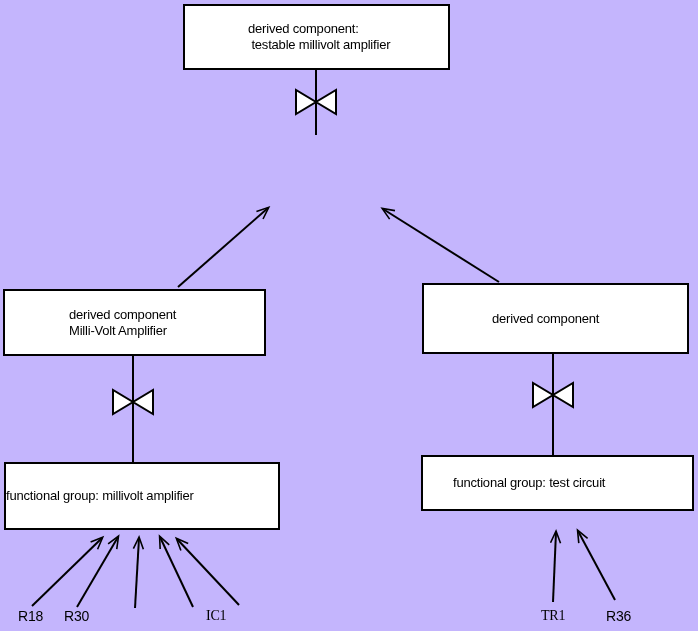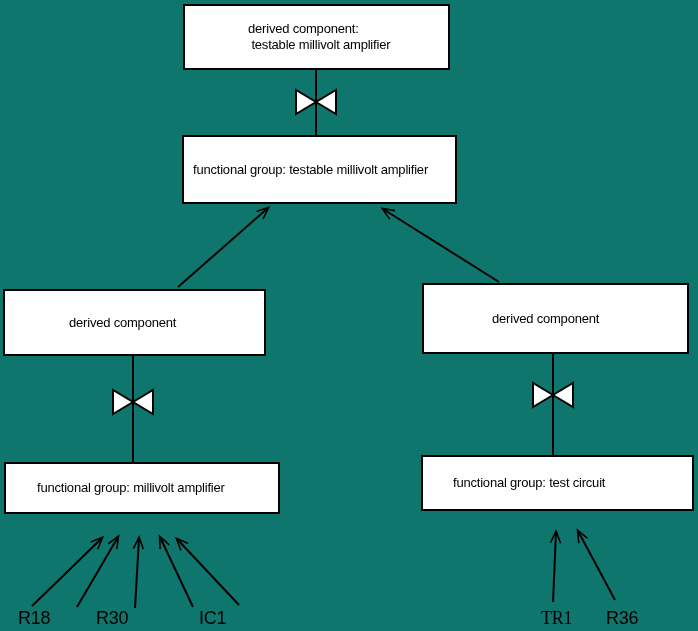--- a/index.html
+++ b/index.html
@@ -1,20 +1,20 @@
 <!DOCTYPE html>
 <html><head>
 <meta charset="utf-8">
 <style>
   html, body { margin: 0; padding: 0; background: #ffffff; }
   .canvas {
     position: relative;
     width: 698px;
     height: 631px;
-    background: #0f766e;
+    background: #c4b5fd;
     font-family: "Liberation Sans", sans-serif;
     color: #000000;
     overflow: hidden;
   }
   svg.wires {
     position: absolute;
     left: 0; top: 0;
     width: 698px; height: 631px;
     pointer-events: none;
   }
@@ -26,60 +26,58 @@
     display: flex;
     flex-direction: column;
     justify-content: center;
     font-size: 13px;
     letter-spacing: -0.2px;
     line-height: 16px;
   }
   .box .line { white-space: pre; }
   .leaf {
     position: absolute;
-    font-size: 18px;
+    font-size: 14px;
     letter-spacing: -0.2px;
     white-space: pre;
   }
 </style>
 </head>
 <body>
 
 <div class="canvas">
 
   <div class="box" style="left:183px; top:4px; width:267px; height:66px; padding-left:63px;">
     <span class="line">derived component:</span>
     <span class="line"> testable millivolt amplifier</span>
   </div>
 
-  <div class="box" style="left:182px; top:135px; width:275px; height:69px; padding-left:9px;">
-    <span class="line">functional group: testable millivolt amplifier</span>
-  </div>
 
   <div class="box" style="left:3px; top:289px; width:263px; height:67px; padding-left:64px;">
     <span class="line">derived component</span>
+    <span class="line">Milli-Volt Amplifier</span>
   </div>
 
   <div class="box" style="left:422px; top:283px; width:267px; height:71px; padding-left:68px;">
     <span class="line">derived component</span>
   </div>
 
-  <div class="box" style="left:4px; top:462px; width:276px; height:52px; padding-left:31px;">
+  <div class="box" style="left:4px; top:462px; width:276px; height:68px; ">
     <span class="line">functional group: millivolt amplifier</span>
   </div>
 
   <div class="box" style="left:421px; top:455px; width:273px; height:56px; padding-left:30px;">
     <span class="line">functional group: test circuit</span>
   </div>
 
   <div class="leaf" style="left:18px;  top:608px;">R18</div>
-  <div class="leaf" style="left:64px;  top:608px;margin-left:32px;">R30</div>
+  <div class="leaf" style="left:64px;  top:608px;">R30</div>
   <div class="leaf" style="left:116px; top:643px;margin-top:29px;">R26</div>
   <div class="leaf" style="left:167px; top:634px;">R22</div>
-  <div class="leaf" style="left:199px; top:608px;">IC1</div>
+  <div class="leaf" style="left:206px; top:608px;font-family:Liberation Serif, serif;">IC1</div>
   <div class="leaf" style="left:541px; top:608px;font-family:Liberation Serif, serif;">TR1</div>
   <div class="leaf" style="left:606px; top:608px;">R36</div>
 
   <svg class="wires" viewBox="0 0 698 631" xmlns="http://www.w3.org/2000/svg">
     <defs>
       <marker id="openArrow" markerWidth="18" markerHeight="14" refX="12" refY="6" orient="auto" markerUnits="userSpaceOnUse">
         <path d="M1,1 L13,6 L1,11" fill="none" stroke="#000000" stroke-width="1.6"></path>
       </marker>
     </defs>
 

